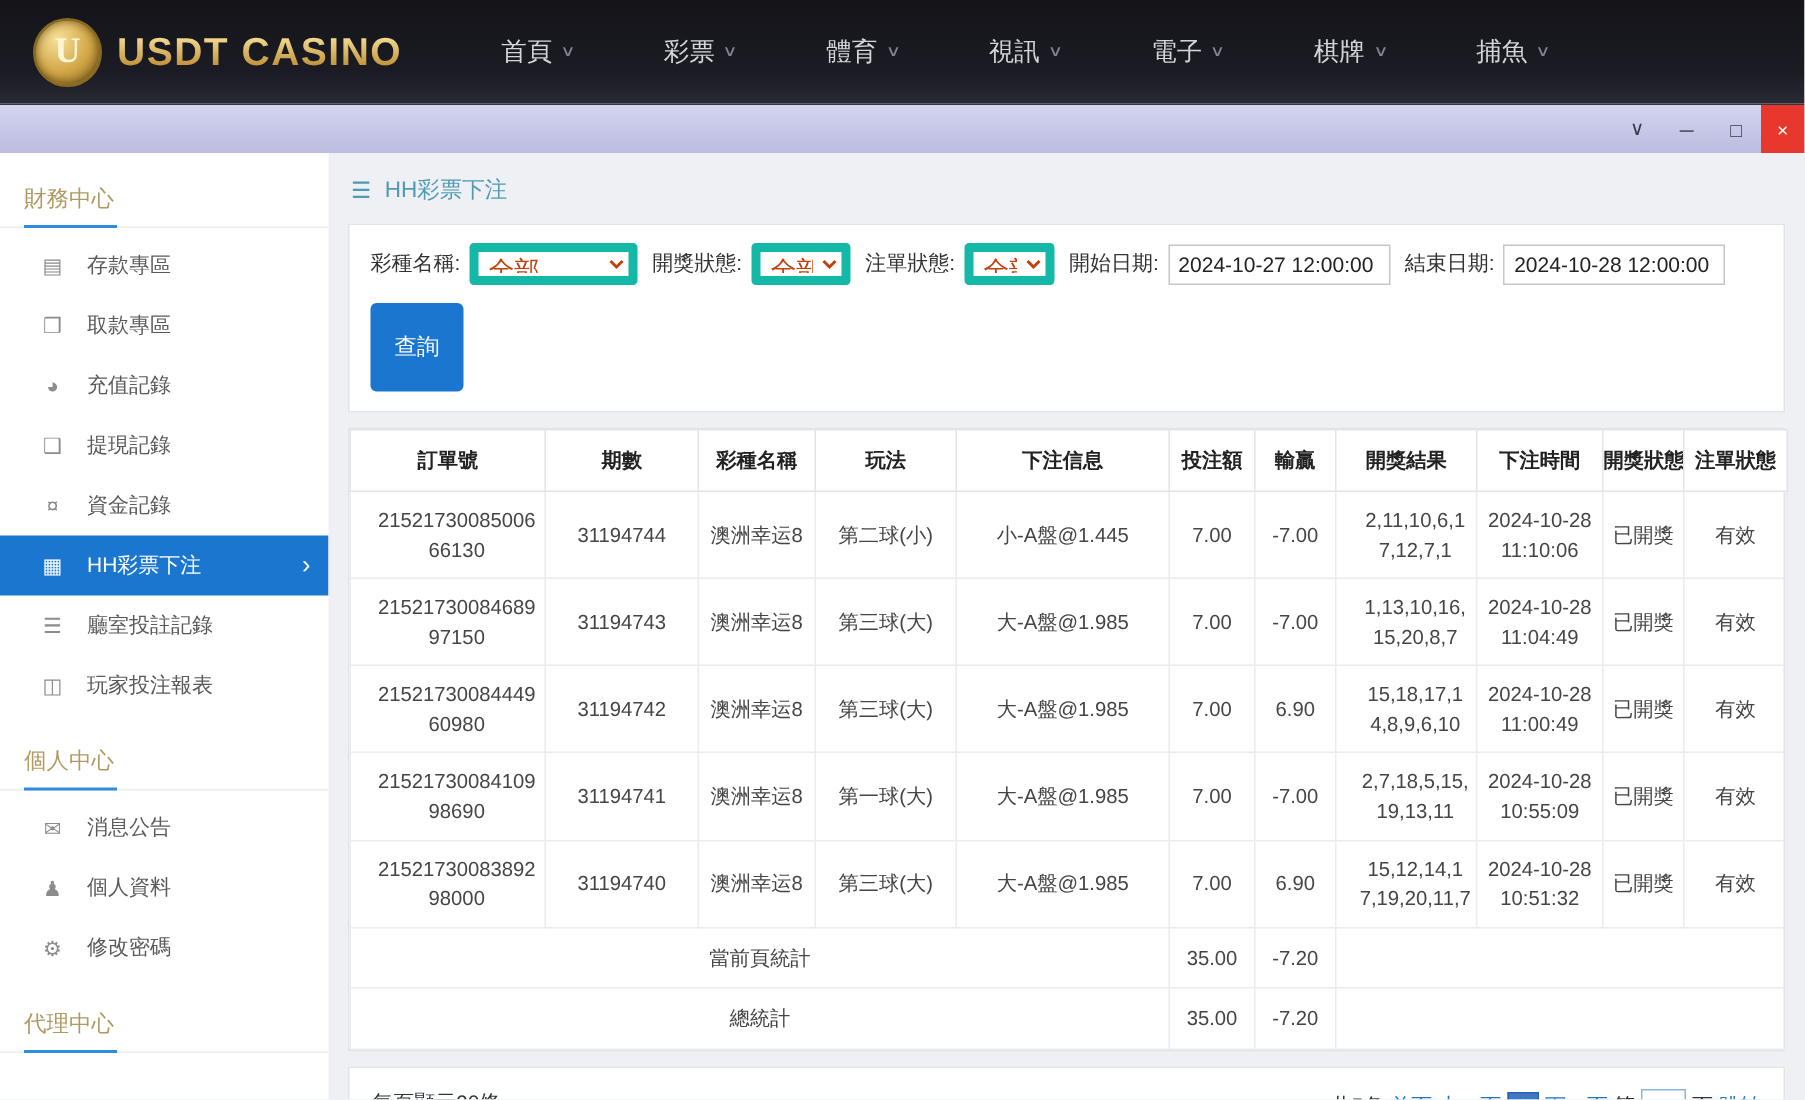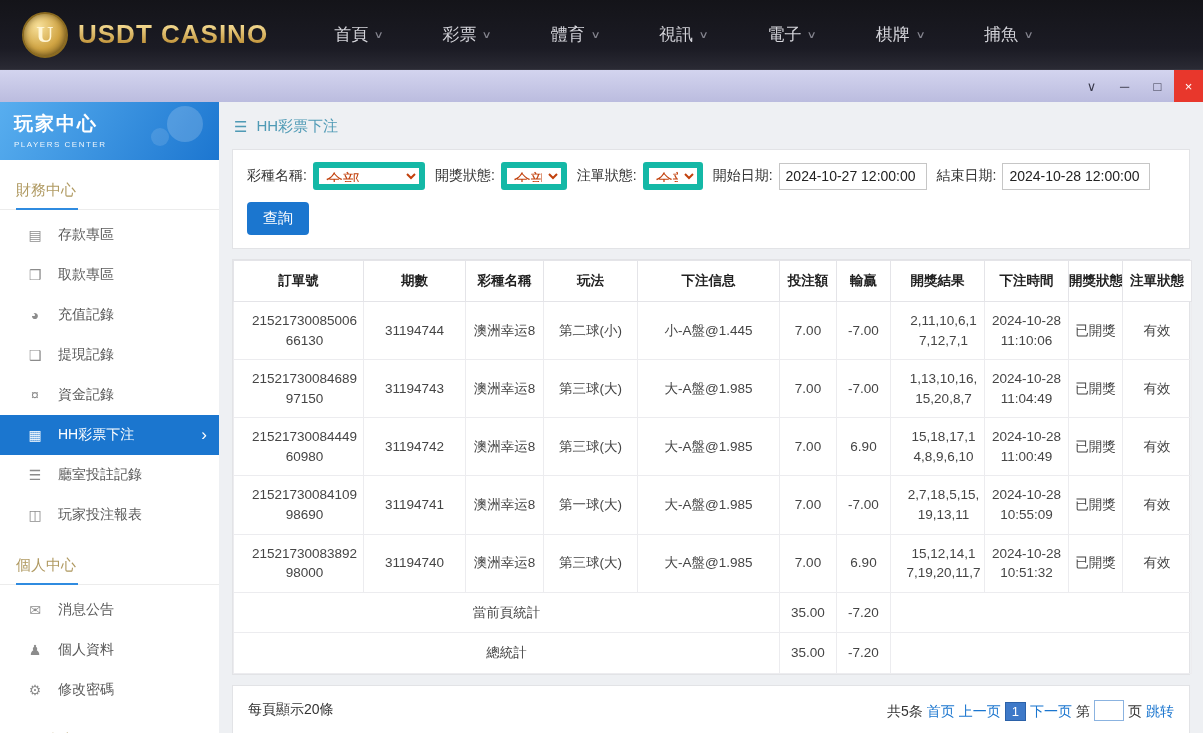--- a/index.html
+++ b/index.html
@@ -100,21 +100,21 @@
   }
   .sel-wide { width:112px; }
   .sel-mid { width:66px; }
   .sel-small { width:60px; }
   .date-input {
     height:27px; width:148px; border:1px solid #c6c6c6; padding:0 6px;
     font-size:14px; color:#222; font-family:"Liberation Sans","DejaVu Sans",sans-serif;
   }
   .search-btn {
     margin-top:12px; display:inline-block; background:#1b76cf; color:#fff;
-    border:none; border-radius:4px; font-size:15px; padding:7px 16px; cursor:pointer;
+    border:none; border-radius:4px; font-size:15px; padding:20px 16px; cursor:pointer;
     font-family:"Liberation Sans","DejaVu Sans",sans-serif;
   }
 
   
   .table-panel { margin-top:10px; }
   table { width:100%; border-collapse:collapse; table-layout:fixed; }
   th {
     font-size:13.5px; font-weight:bold; color:#222; background:#fff;
     padding:11px 0; border:1px solid #e4e4e8; white-space:nowrap; overflow:hidden;
   }
@@ -192,24 +192,20 @@
       </div>
       <div class="tb-btn close">
         <span>×</span>
       </div>
     </div>
 </div>
 
 <div class="app">
 
   <div class="sidebar">
-    <div class="sb-header">
-      <div class="sb-title">玩家中心</div>
-      <div class="sb-sub">PLAYERS CENTER</div>
-    </div>
     <div>
         <div class="sb-section-title"><span>財務中心</span></div>
         <div class="sb-item">
           <span class="sb-icon">▤</span>
           <span class="sb-label">存款專區</span>
         </div>
         <div class="sb-item">
           <span class="sb-icon">❒</span>
           <span class="sb-label">取款專區</span>
         </div>

